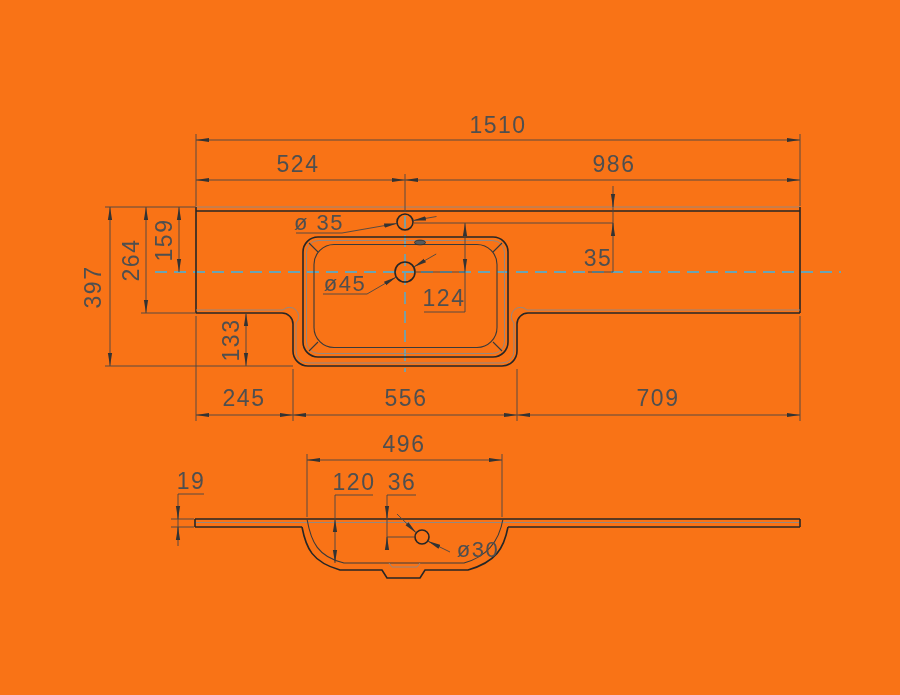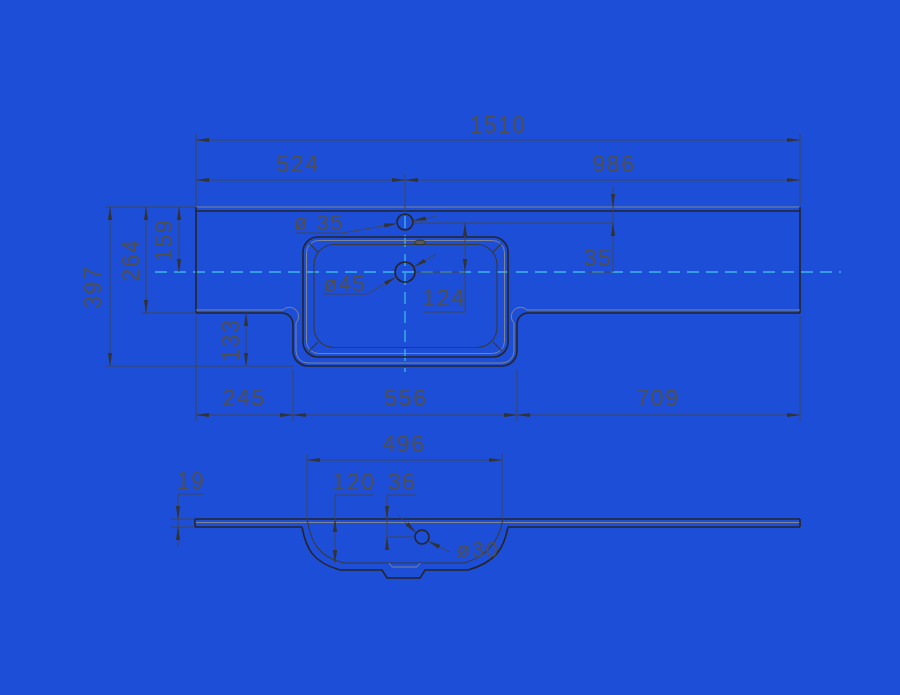--- a/index.html
+++ b/index.html
@@ -1,16 +1,16 @@
 <!DOCTYPE html>
 <html><head>
 <meta charset="utf-8">
 <style>
   html,body{margin:0;padding:0;background:#ffffff;}
-  .stage{position:relative;width:900px;height:695px;background:#1d4ed8;overflow:hidden;
+  .stage{position:relative;width:900px;height:695px;background:#f97316;overflow:hidden;
          font-family:"Liberation Sans", sans-serif;}
   svg{display:block;}
   
   .lw{stroke:#262626;stroke-width:1.6;fill:none;stroke-linecap:butt;}
   .lm{stroke:#3a3a3a;stroke-width:1.1;fill:none;}
   .ln{stroke:#8a8a8a;stroke-width:0.9;fill:none;}
   .ld{stroke:#464646;stroke-width:0.9;fill:none;}
   .cl{stroke:#3cb5e8;stroke-width:1.3;fill:none;stroke-dasharray:12 7;}
   text{fill:#4f4f4f;font-family:"Liberation Sans", sans-serif;font-size:23px;
        letter-spacing:1.5px;}

